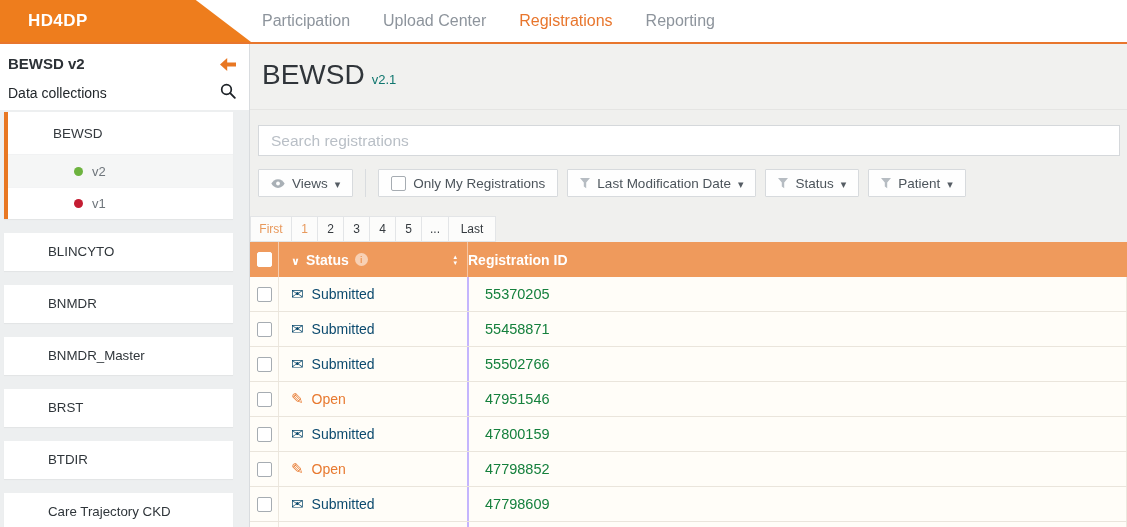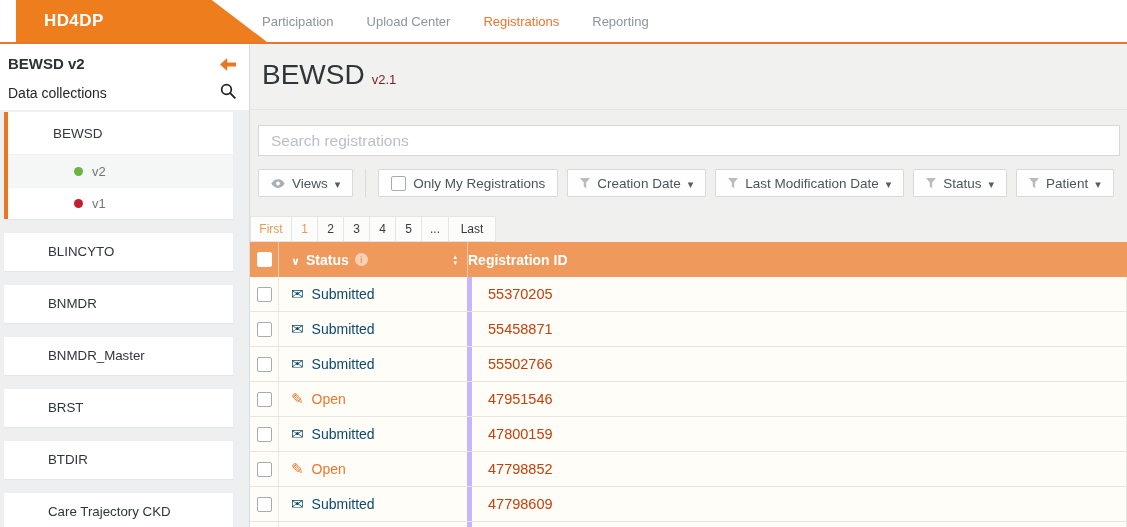--- a/index.html
+++ b/index.html
@@ -1,25 +1,25 @@
 <!DOCTYPE html>
 <html><head>
 <meta charset="utf-8">
 <style>
   * { margin:0; padding:0; box-sizing:border-box; }
   html,body { width:1127px; height:527px; overflow:hidden; }
   body { font-family:"Liberation Sans","DejaVu Sans",sans-serif; background:#f0f0ee; position:relative; }
 
   
   .topbar { position:absolute; left:0; top:0; width:1127px; height:44px; background:#fff; border-bottom:2px solid #e8762d; z-index:5; }
-  .logo { position:absolute; left:16px; top:0; width:251px; height:42px; background:#ee7d1d;
+  .logo { position:absolute; left:0; top:0; width:251px; height:42px; background:#ee7d1d;
           clip-path:polygon(0 0, 78% 0, 100% 100%, 0 100%);
           color:#fff; font-size:17px; font-weight:bold; line-height:42px; padding-left:28px; letter-spacing:.4px; }
   .tabs { position:absolute; left:262px; top:0; height:42px; display:flex; gap:33px; align-items:center; }
-  .tab { font-size:13px; color:#8d949c; cursor:pointer; white-space:nowrap; }
+  .tab { font-size:16px; color:#8d949c; cursor:pointer; white-space:nowrap; }
   .tab.active { color:#e8762d; }
 
   
   .sidebar { position:absolute; left:0; top:44px; width:250px; height:483px; background:#fff; border-right:1px solid #d9dcdf; overflow:hidden; }
   .side-head { position:relative; height:66px; background:#fff; }
   .side-title { position:absolute; left:8px; top:11px; font-size:15px; font-weight:bold; color:#2c3136; }
   .collapse-btn { position:absolute; right:13px; top:13px; cursor:pointer; }
   .side-section { position:absolute; left:8px; top:41px; font-size:14px; color:#22272b; }
   .side-search { position:absolute; right:13px; top:39px; cursor:pointer; }
   .side-list { position:absolute; left:0; top:66px; right:0; bottom:0; background:#edeff0; overflow:hidden; }
@@ -32,21 +32,21 @@
   .dot { width:9px; height:9px; border-radius:50%; flex:0 0 auto; }
   .dot.green { background:#6db33f; }
   .dot.red { background:#c41d32; }
 
   .list-card { margin:14px 0 0 4px; width:229px; height:38px; line-height:38px; padding-left:44px; background:#fff; font-size:13.3px; color:#2f353a; cursor:pointer; box-shadow:0 1px 1px rgba(0,0,0,.04); }
 
   
   .main { position:absolute; left:250px; top:44px; width:877px; height:483px; background:#f0f0ee; overflow:hidden; }
   .title-band { position:absolute; left:0; top:0; width:877px; height:66px; background:#f1f1ef; border-bottom:1px solid #e5e5e3; }
   .page-title { position:absolute; left:12px; top:15px; font-size:28px; font-weight:400; color:#30353a; }
-  .page-version { font-size:13px; font-weight:400; color:#7f1d1d; margin-left:7px; }
+  .page-version { font-size:13px; font-weight:400; color:#0f766e; margin-left:7px; }
 
   .search-input { position:absolute; left:8px; top:81px; width:862px; height:31px; border:1px solid #d5d8db; background:#fff; padding:4px 12px; font-size:15.5px; color:#444a50; font-family:"Liberation Sans","DejaVu Sans",sans-serif; outline:none; }
   .search-input::placeholder { color:#b9bfc6; }
 
   .filter-row { position:absolute; left:8px; top:125px; display:flex; align-items:center; gap:9px; }
   .fbtn { display:inline-flex; align-items:center; gap:7px; height:28px; padding:12px 12px; background:#fefefe; border:1px solid #d7dadd; color:#4c545b; font-size:13.5px; border-radius:1px; cursor:pointer; white-space:nowrap; }
   .vdiv { width:1px; height:28px; background:#d9dcdf; margin:0 3px; }
   .caret-down::before { content:"\25BE"; font-size:11px; color:#555c63; }
   .cb { display:inline-block; width:15px; height:15px; border:1px solid #a6acb2; background:#fff; border-radius:2px; }
 
@@ -74,21 +74,21 @@
   .th-id { flex:1; display:flex; align-items:center; border-left:1px solid rgba(255,255,255,.45); color:#fff; font-size:14px; font-weight:bold; }
 
   .trow { display:flex; height:35px; background:#fffdf8; border-bottom:1px solid #eae5dc; align-items:stretch; cursor:pointer; }
   .td-check { width:28px; display:flex; align-items:center; }
   .td-check .cb { margin-left:7px; }
   .td-status { width:189px; display:flex; align-items:center; gap:8px; padding-left:12px; border-left:1px solid #ece7de; font-size:14px; }
   .td-status.submitted { color:#0c4a6e; }
   .td-status.open { color:#e8792f; }
   .glyph-envelope::before { content:"\2709"; font-size:15px; }
   .glyph-pencil::before { content:"\270E"; font-size:15px; }
-  .td-id { flex:1; display:flex; align-items:center; padding-left:16px; border-left:5px solid #c4b5fd; border-right:1px solid #ece7de; font-size:14.5px; color:#c2410c; }
+  .td-id { flex:1; display:flex; align-items:center; padding-left:16px; border-left:2px solid #c4b5fd; border-right:1px solid #ece7de; font-size:14.5px; color:#15803d; }
   .trow.partial { height:6px; border-bottom:none; overflow:hidden; }
 </style>
 </head>
 <body>
 
 <header class="topbar">
   <div class="logo"><span>HD4DP</span></div>
   <nav class="tabs">
     <div class="tab">Participation</div>
     <div class="tab">Upload Center</div>
@@ -152,27 +152,20 @@
     </button>
     <span class="vdiv"></span>
     <button class="fbtn">
       <span class="cb"></span>
       <span>Only My Registrations</span>
     </button>
     <button class="fbtn">
       <svg width="10" height="11" viewBox="0 0 10 11">
           <path d="M0 0h10L6.2 4.6v5.6L3.8 8.6V4.6z" fill="#b6bcc2"></path>
         </svg>
-      <span>Creation Date</span>
-      <span class="caret-down"></span>
-    </button>
-    <button class="fbtn">
-      <svg width="10" height="11" viewBox="0 0 10 11">
-          <path d="M0 0h10L6.2 4.6v5.6L3.8 8.6V4.6z" fill="#b6bcc2"></path>
-        </svg>
       <span>Last Modification Date</span>
       <span class="caret-down"></span>
     </button>
     <button class="fbtn">
       <svg width="10" height="11" viewBox="0 0 10 11">
           <path d="M0 0h10L6.2 4.6v5.6L3.8 8.6V4.6z" fill="#b6bcc2"></path>
         </svg>
       <span>Status</span>
       <span class="caret-down"></span>
     </button>

